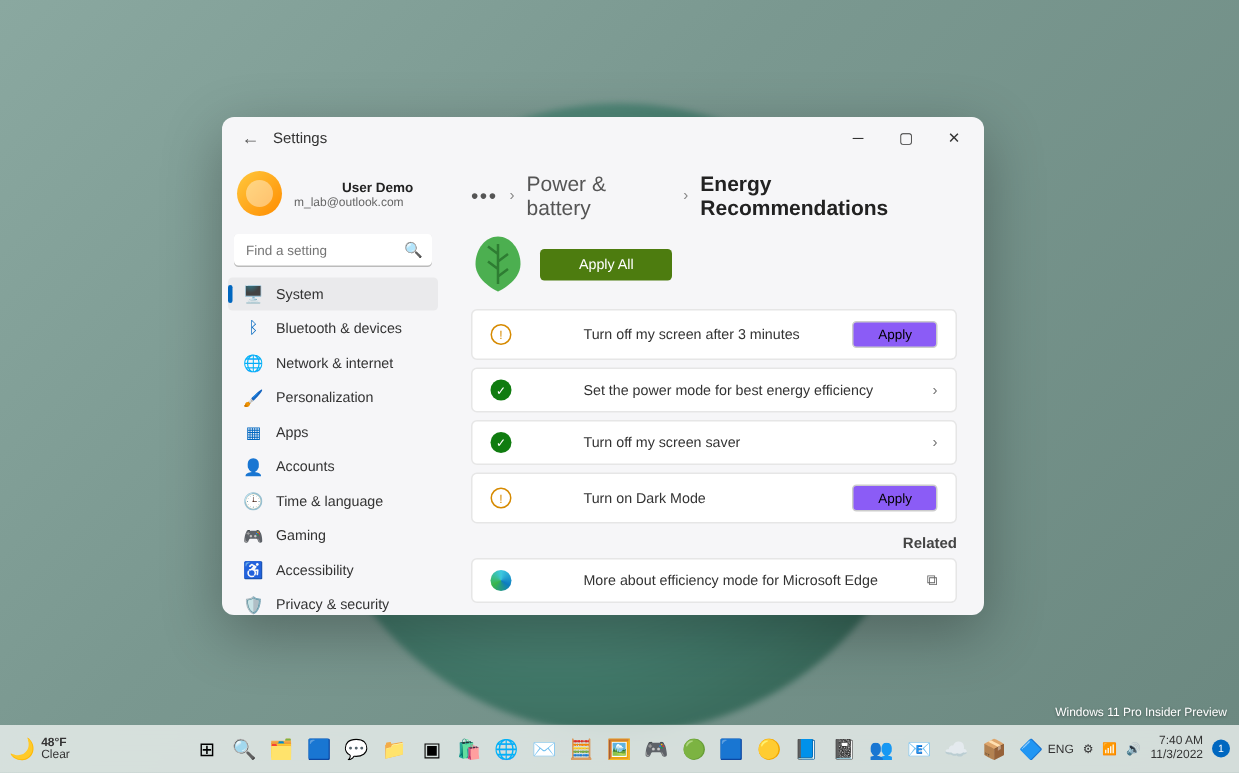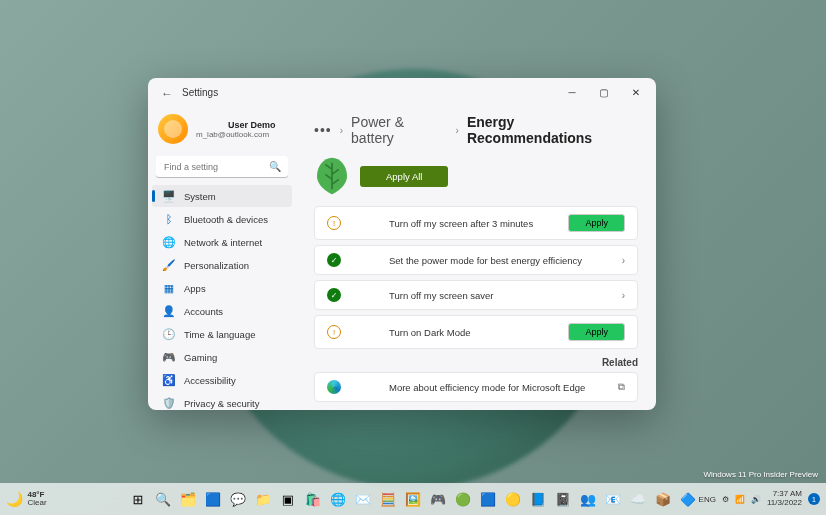--- a/index.html
+++ b/index.html
@@ -38,21 +38,21 @@
 .hero-txt { flex:1; }
 .hero-txt .h1 { font-size:11px; font-weight:600; color:#222; }
 .hero-txt .h2 { font-size:9px; color:#666; line-height:1.3; }
 .hero-txt .lnk { font-size:9px; color:#0067c0; cursor:pointer; }
 .apply-all { background:#4d7c0f; color:#fff; border:none; border-radius:3px; padding:5px 26px; font-size:9.5px; cursor:pointer; align-self:center; }
 .card { background:#fff; border:1px solid #e6e6e6; border-radius:4px; margin-bottom:5px; display:flex; align-items:center; padding:7px 12px; gap:10px; }
 .card .ci { width:14px; height:14px; border-radius:50%; display:flex; align-items:center; justify-content:center; font-size:8px; }
 .ci.warn { border:1.5px solid #d68a00; color:#d68a00; }
 .ci.ok { background:#107c10; color:#fff; font-size:8px; }
 .card .ct { flex:1; font-size:9.5px; color:#333;margin-left:38px; }
-.card .apply { background:#22c55e; border:1px solid #ccc; border-radius:3px; padding:3px 16px; font-size:9px; cursor:pointer; }
+.card .apply { background:#8b5cf6; border:1px solid #ccc; border-radius:3px; padding:3px 16px; font-size:9px; cursor:pointer; }
 .card .chev2 { color:#777; font-size:10px; }
 .ext-icon { color:#666; font-size:10px; }
 .related { font-size:10px; font-weight:600; color:#444; margin:8px 0 4px;text-align:right; }
 .edge-ico { width:14px; height:14px; border-radius:50%; background:conic-gradient(#3cc8e0,#0d7cc0,#39b54a,#3cc8e0); }
 .taskbar { position:absolute; left:0; right:0; bottom:0; height:32px; background:rgba(230,236,234,.85); backdrop-filter:blur(8px); display:flex; align-items:center; padding:0 6px; }
 .weather { display:flex; align-items:center; gap:4px; font-size:8px; color:#333; line-height:1; }
 .weather .wico { font-size:14px; }
 .tb-center { position:absolute; left:50%; transform:translateX(-50%); display:flex; gap:3px; }
 .tb-ico { width:22px; height:22px; border-radius:3px; display:flex; align-items:center; justify-content:center; font-size:13px; cursor:pointer; }
 .tray { margin-left:auto; display:flex; align-items:center; gap:6px; font-size:8px; color:#333; }
@@ -216,18 +216,18 @@
       <div class="tb-ico">📦</div>
       <div class="tb-ico">🔷</div>
     </div>
   <div class="tray">
     <span>^</span>
     <span>ENG</span>
     <span>⚙</span>
     <span>📶</span>
     <span>🔊</span>
     <div class="clock">
-      <div>7:37 AM</div>
+      <div>7:40 AM</div>
       <div>11/3/2022</div>
     </div>
     <span style="background:#0067c0;color:#fff;border-radius:50%;width:12px;height:12px;display:flex;align-items:center;justify-content:center;font-size:7px">1</span>
   </div>
 </div>
 
 </body></html>

